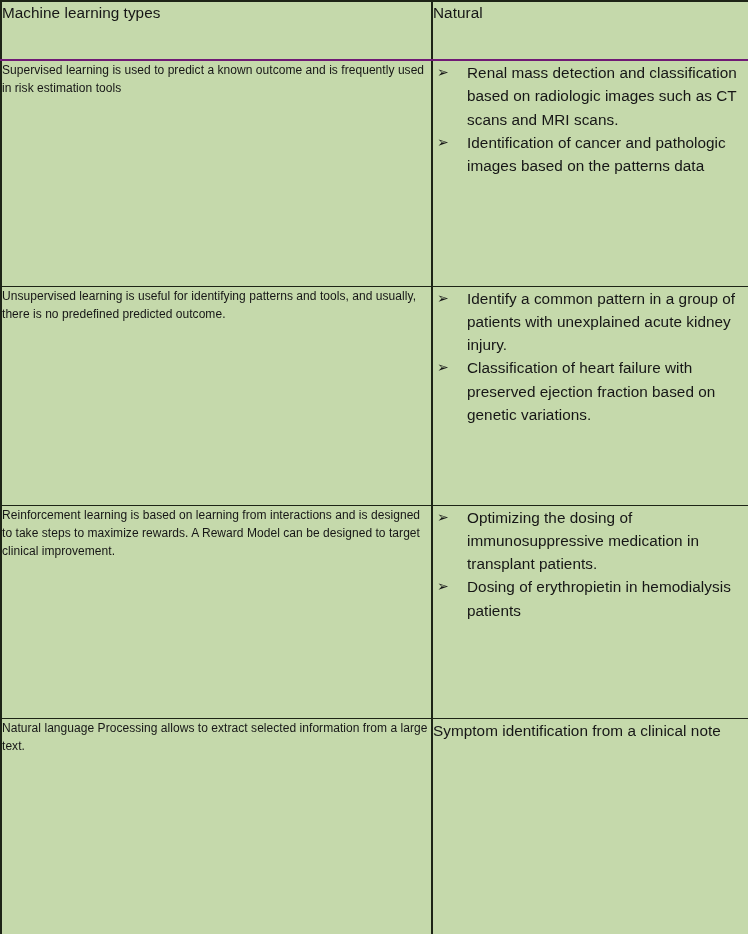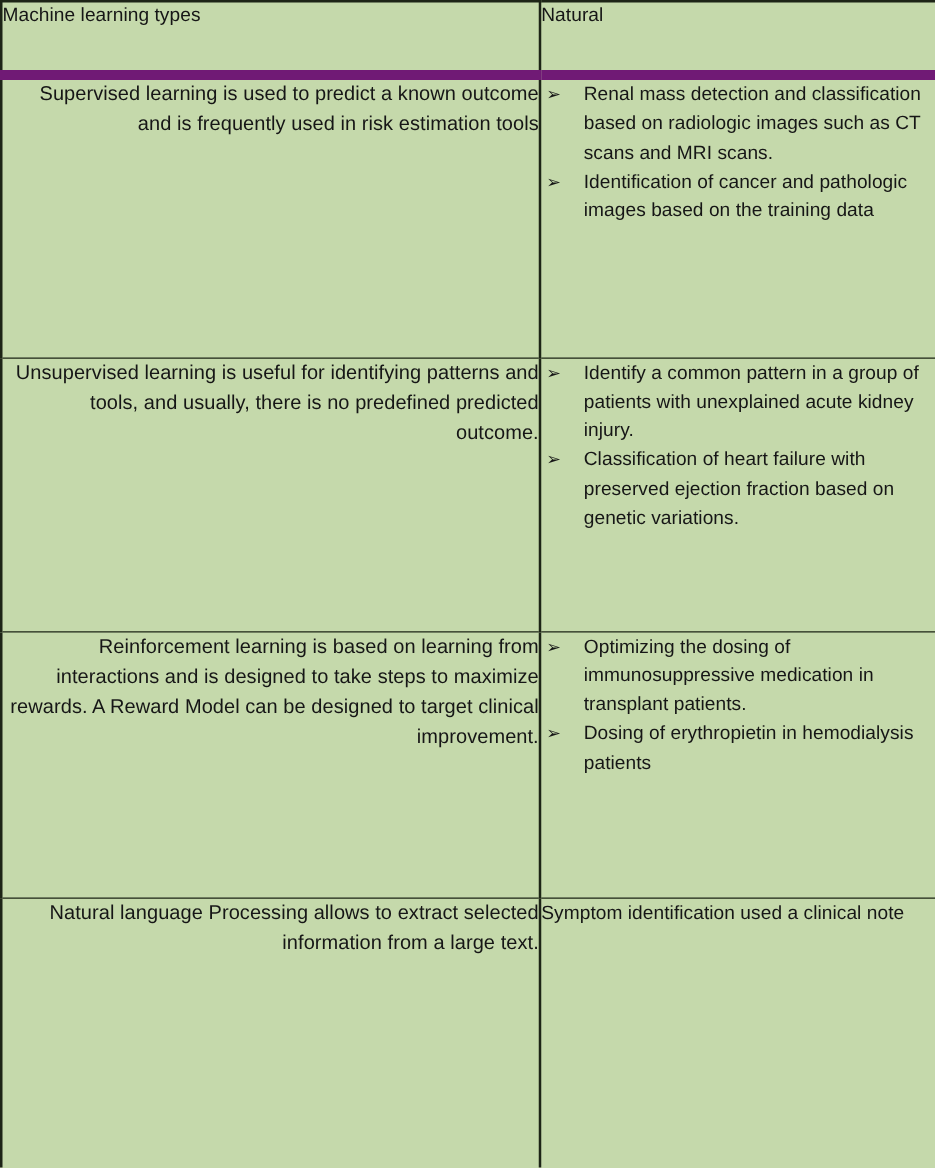--- a/index.html
+++ b/index.html
@@ -47,43 +47,42 @@
     border-bottom: 1.5px solid #1d2416;
     padding: 13px 12px 10px 11px;
   }
   .cell-right {
     border-right: 2px solid #1d2416;
     border-bottom: 1.5px solid #1d2416;
     padding: 13px 10px 10px 12px;
   }
   tr.header-row .cell-left,
   tr.header-row .cell-right {
-    border-bottom: 8px solid #701a75;
+    border-bottom: 2px solid #701a75;
   }
   tr.last-row .cell-right {
     border-bottom: none;
   }
 
   
   tr.header-row .cell-left { border-top: 2px solid #1d2416; }
   tr.header-row .cell-right { border-top: 2px solid #1d2416; }
   .cell-left { border-left: 2px solid #1d2416; }
 
   
   tr.header-row td { height: 59px; }
   tr.row-1 td { height: 226px; }
   tr.row-2 td { height: 219px; }
   tr.row-3 td { height: 213px; }
   tr.row-4 td { height: 275px; }
 
   .cell-text {
-    font-size: 16px;
+    font-size: 12px;
     line-height: 1.52;
     letter-spacing: 0.05px;
-    text-align: right;
   }
   .header-text {
     font-size: 15.3px;
     line-height: 1.4;
     letter-spacing: 0.05px;
   }
 
   ul.bullets {
     list-style: none;
     margin: 0;
@@ -135,21 +134,21 @@
           <div class="cell-text">Supervised learning is used to predict a known outcome and is frequently used in risk estimation tools</div>
         </td>
         <td class="cell-right">
           <ul class="bullets">
             <li>
               <span class="bullet-mark">➢</span>
               <span>Renal mass detection and classification based on radiologic images such as CT scans and MRI scans.</span>
             </li>
             <li>
               <span class="bullet-mark">➢</span>
-              <span>Identification of cancer and pathologic images based on the training data</span>
+              <span>Identification of cancer and pathologic images based on the patterns data</span>
             </li>
           </ul>
         </td>
       </tr>
 
       <tr class="row-2">
         <td class="cell-left">
           <div class="cell-text">Unsupervised learning is useful for identifying patterns and tools, and usually, there is no predefined predicted outcome.</div>
         </td>
         <td class="cell-right">
@@ -182,18 +181,18 @@
             </li>
           </ul>
         </td>
       </tr>
 
       <tr class="row-4 last-row">
         <td class="cell-left">
           <div class="cell-text">Natural language Processing allows to extract selected information from a large text.</div>
         </td>
         <td class="cell-right">
-          <div class="plain-examples">Symptom identification used a clinical note</div>
+          <div class="plain-examples">Symptom identification from a clinical note</div>
         </td>
       </tr>
     </tbody>
   </table>
 </div>
 
 </body></html>

